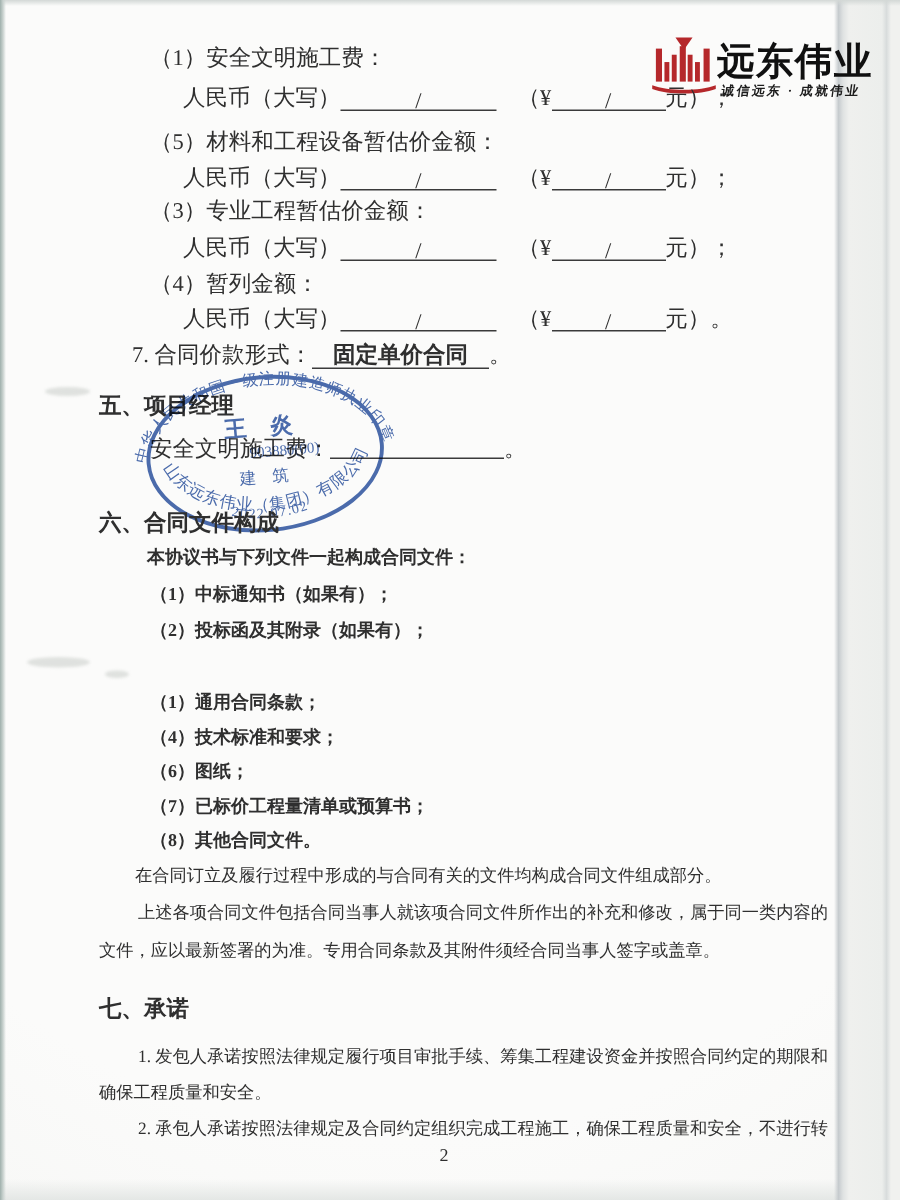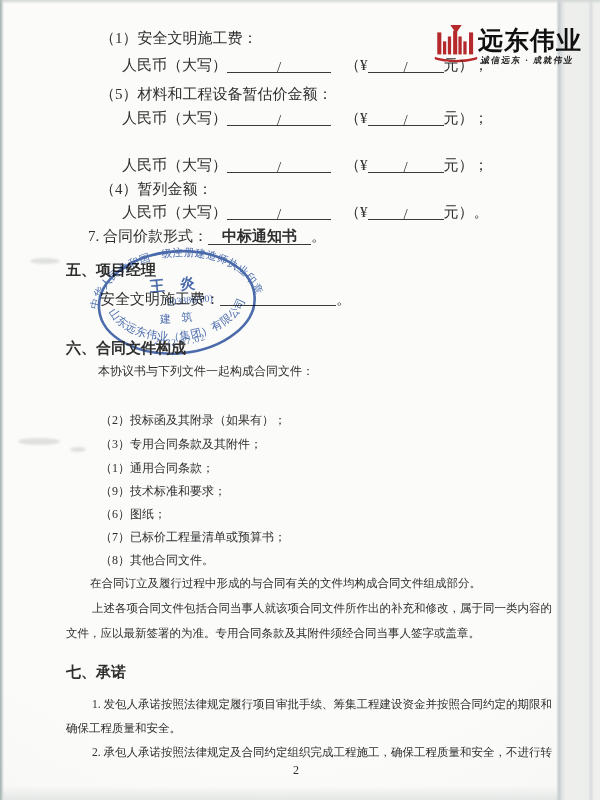--- a/index.html
+++ b/index.html
@@ -9,21 +9,21 @@
         background:
           linear-gradient(90deg,#9fb0ac 0,#c9d2cf 2px,rgba(0,0,0,0) 4px),
           linear-gradient(180deg,#d3d8d6 0,rgba(0,0,0,0) 4px),
           linear-gradient(90deg,rgba(0,0,0,0) 556px,#c6cbce 559px,#dfe2e2 562px,#eff0ee 566px,#eceeec 588px,#d8dcdc 591px,#f0f1ef 594px),
           linear-gradient(0deg,#e4e7e5 0,rgba(0,0,0,0) 14px),
           radial-gradient(130% 100% at 45% 40%, #fbfbfa 55%, #f1f2f0 100%);
         background-color:#f6f7f5;color:#2f2f2f;}
   .line{position:absolute;white-space:nowrap;font-size:15px;}
   .b{font-weight:bold;}
   .body-line{font-size:11.5px;}
-  .docs-line{font-size:12px;}
+  .docs-line{font-size:12px;font-weight:bold;}
   .blank{display:inline-block;border-bottom:1px solid #3a3a3a;height:13px;
          text-align:center;vertical-align:-2px;}
   .blank .sl{font-weight:normal;font-style:normal;}
   .b1{width:104px;}
   .b2{width:76px;}
   .gap{display:inline-block;width:14px;}
   .ublank{display:inline-block;border-bottom:1px solid #3a3a3a;height:13px;width:116px;vertical-align:-2px;}
   .uline-value{font-weight:bold;border-bottom:1px solid #3a3a3a;padding:0 14px;}
   
   #logo{position:absolute;left:434px;top:18px;width:160px;height:52px;}
@@ -64,31 +64,32 @@
   <div class="line" style="left:100px;top:29px">（1）安全文明施工费：</div>
   <div class="line" style="left:122px;top:56px">
     <span>人民币（大写）</span><span class="blank b1"><i class="sl">/</i></span><span class="gap"></span><span>（¥</span><span class="blank b2"><i class="sl">/</i></span><span>元）；</span>
   </div>
 
   <div class="line" style="left:100px;top:85px">（5）材料和工程设备暂估价金额：</div>
   <div class="line" style="left:122px;top:109px">
     <span>人民币（大写）</span><span class="blank b1"><i class="sl">/</i></span><span class="gap"></span><span>（¥</span><span class="blank b2"><i class="sl">/</i></span><span>元）；</span>
   </div>
 
+  <div class="line" style="left:100px;top:131px">（3）专业工程暂估价金额：</div>
   <div class="line" style="left:122px;top:156px">
     <span>人民币（大写）</span><span class="blank b1"><i class="sl">/</i></span><span class="gap"></span><span>（¥</span><span class="blank b2"><i class="sl">/</i></span><span>元）；</span>
   </div>
 
   <div class="line" style="left:100px;top:180px">（4）暂列金额：</div>
   <div class="line" style="left:122px;top:203px">
     <span>人民币（大写）</span><span class="blank b1"><i class="sl">/</i></span><span class="gap"></span><span>（¥</span><span class="blank b2"><i class="sl">/</i></span><span>元）。</span>
   </div>
 
   <div class="line" style="left:88px;top:227px">
-    <span>7. 合同价款形式：</span><span class="uline-value">中标通知书</span><span>。</span>
+    <span>7. 合同价款形式：</span><span class="uline-value">固定单价合同</span><span>。</span>
   </div>
 
   <div class="line b" style="left:66px;top:261px">五、项目经理</div>
   <div class="line" style="left:100px;top:290px">
     <span>安全文明施工费：</span><span class="ublank"></span><span>。</span>
   </div>
 
   <svg id="stamp" viewBox="0 0 200 135">
     <defs>
       <path id="arcTop" d="M 22,92 A 80,52 0 1 1 168,92" fill="none"></path>
@@ -105,24 +106,24 @@
     <text x="95" y="52" text-anchor="middle" font-size="15" font-weight="bold" fill="#3c60a8" letter-spacing="6">王  炎</text>
     <text x="108" y="67" text-anchor="middle" font-size="10" fill="#3c60a8">903880(00)</text>
     <text x="95" y="84" text-anchor="middle" font-size="11" fill="#3c60a8" letter-spacing="4">建  筑</text>
     <text font-size="9.5" fill="#3c60a8" letter-spacing="1">
       <textPath href="#arcDate" startOffset="50%" text-anchor="middle">2022.07.02</textPath>
     </text>
   </svg>
 
   <div class="line b" style="left:66px;top:339px">六、合同文件构成</div>
   <div class="line docs-line" style="left:98px;top:363px">本协议书与下列文件一起构成合同文件：</div>
+  <div class="line docs-line" style="left:100px;top:388px">（1）中标通知书（如果有）；</div>
   <div class="line docs-line" style="left:100px;top:412px">（2）投标函及其附录（如果有）；</div>
-  <div class="line docs-line" style="left:100px;top:436px">（3）专用合同条款及其附件；</div>
   <div class="line docs-line" style="left:100px;top:460px">（1）通用合同条款；</div>
-  <div class="line docs-line" style="left:100px;top:483px">（9）技术标准和要求；</div>
+  <div class="line docs-line" style="left:100px;top:483px">（4）技术标准和要求；</div>
   <div class="line docs-line" style="left:100px;top:506px">（6）图纸；</div>
   <div class="line docs-line" style="left:100px;top:529px">（7）已标价工程量清单或预算书；</div>
   <div class="line docs-line" style="left:100px;top:552px">（8）其他合同文件。</div>
   <div class="line body-line" style="left:90px;top:576px">在合同订立及履行过程中形成的与合同有关的文件均构成合同文件组成部分。</div>
   <div class="line body-line" style="left:92px;top:601px">上述各项合同文件包括合同当事人就该项合同文件所作出的补充和修改，属于同一类内容的</div>
   <div class="line body-line" style="left:66px;top:626px">文件，应以最新签署的为准。专用合同条款及其附件须经合同当事人签字或盖章。</div>
 
   <div class="line b" style="left:66px;top:663px">七、承诺</div>
   <div class="line body-line" style="left:92px;top:697px">1. 发包人承诺按照法律规定履行项目审批手续、筹集工程建设资金并按照合同约定的期限和</div>
   <div class="line body-line" style="left:66px;top:721px">确保工程质量和安全。</div>

